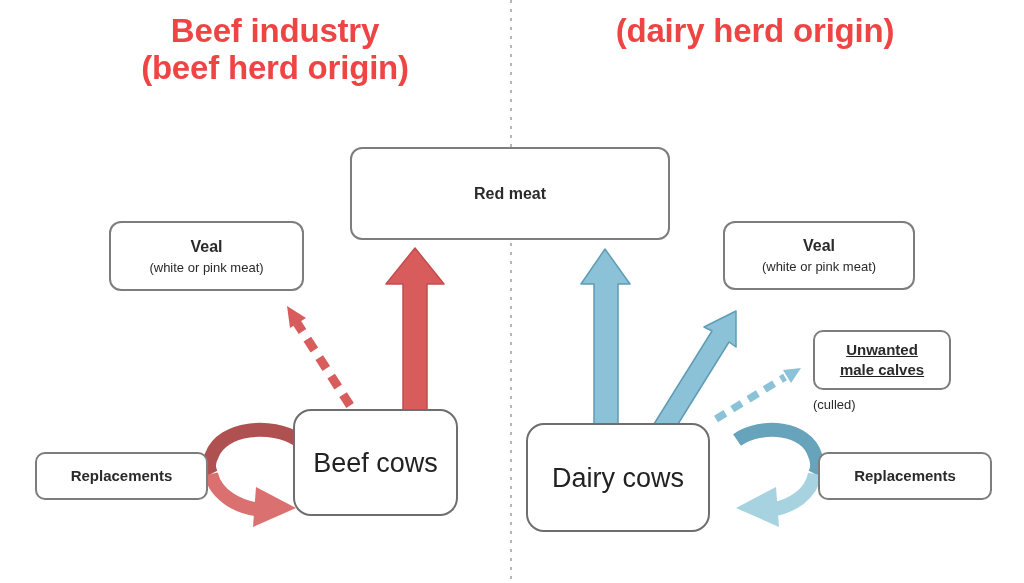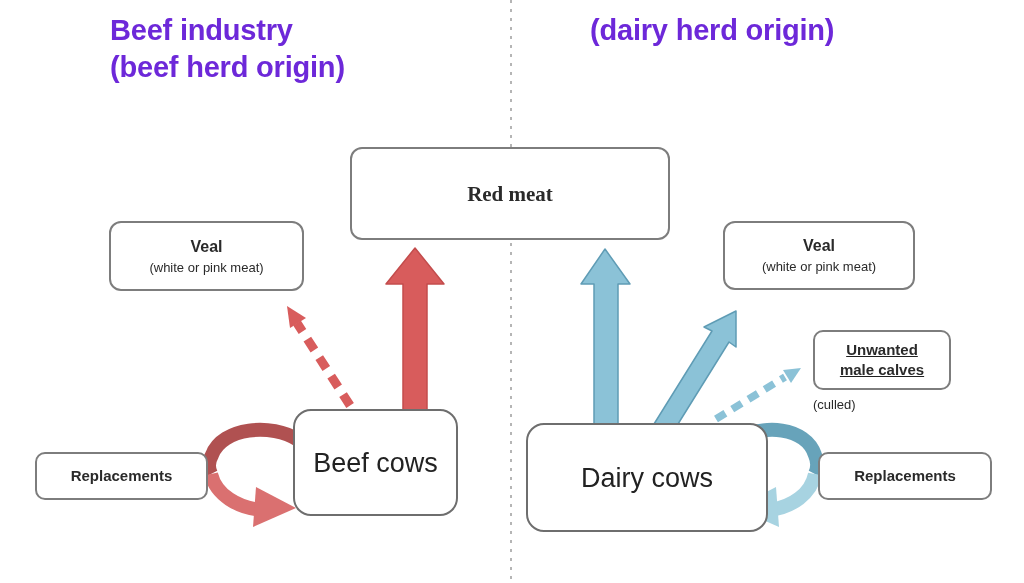--- a/index.html
+++ b/index.html
@@ -2,33 +2,33 @@
 <html><head>
 <meta charset="utf-8">
 <style>
   html,body{margin:0;padding:0;background:#fff;}
   #stage{
     position:relative;width:1024px;height:583px;overflow:hidden;background:#ffffff;
     font-family:"Liberation Sans", sans-serif;color:#1f1f1f;
   }
   .abs{position:absolute;}
   .title{
-    width:330px;text-align:left;font-weight:bold;font-size:29px;line-height:37px;
-    color:#6d28d9;letter-spacing:-0.2px;z-index:3;
+    width:330px;text-align:center;font-weight:bold;font-size:33px;line-height:37px;
+    color:#ef4444;letter-spacing:-0.2px;z-index:3;
   }
   .box{
     position:absolute;background:#ffffff;border:2px solid #7d7d7d;border-radius:12px;
     display:flex;flex-direction:column;align-items:center;justify-content:center;
     z-index:2;box-sizing:border-box;text-align:center;
   }
   .box .main{font-size:16px;font-weight:600;color:#2a2a2a;line-height:20px;}
   .box .sub{font-size:13px;font-weight:400;color:#2a2a2a;line-height:17px;margin-top:2px;}
   .cowbox{border-radius:18px;border-color:#6e6e6e;}
   .cowbox .main{font-size:27px;font-weight:400;color:#222;}
-  .redmeat .main{font-size:21px;font-family:Liberation Serif, serif;}
+  .redmeat .main{font-size:16px;}
   .note{
     position:absolute;font-size:13px;color:#2a2a2a;text-align:left;z-index:2;
   }
   svg#arrows{position:absolute;left:0;top:0;z-index:1;}
 </style>
 </head>
 <body>
 
 <div id="stage">
 
@@ -90,17 +90,17 @@
   </div>
 
   <div class="box" style="left:818px;top:452px;width:174px;height:48px;border-radius:10px;">
     <div class="main" style="font-size:15px;">Replacements</div>
   </div>
 
   <div class="box cowbox" style="left:293px;top:409px;width:165px;height:107px;">
     <div class="main">Beef cows</div>
   </div>
 
-  <div class="box cowbox" style="left:526px;top:423px;width:242px;height:109px;">
+  <div class="box cowbox" style="left:526px;top:423px;width:184px;height:109px;">
     <div class="main">Dairy cows</div>
   </div>
 
 </div>
 
 </body></html>

